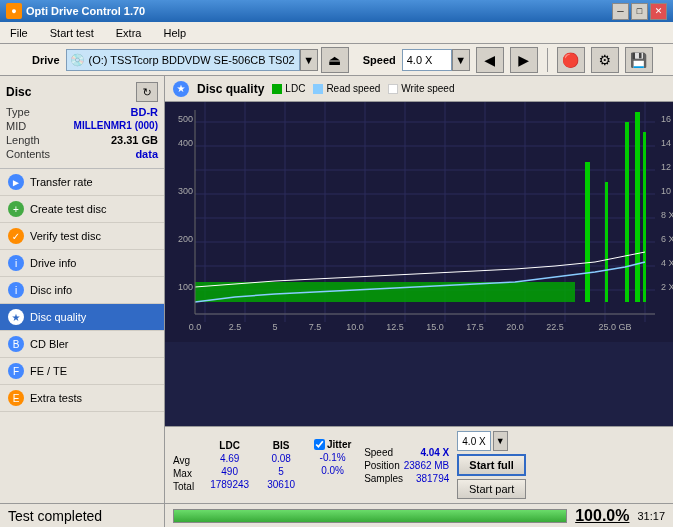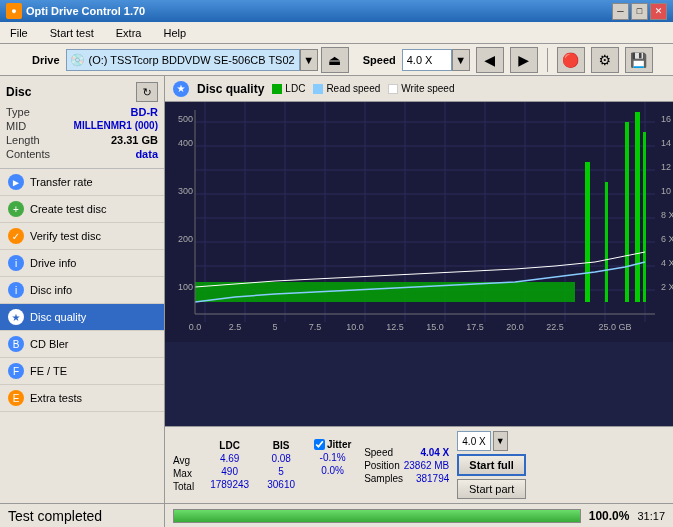--- a/index.html
+++ b/index.html
@@ -292,22 +292,23 @@
       height: 14px;
       background: #c0bdb5;
       border: 1px solid #888;
       position: relative;
     }
     .progress-bar-inner {
       height: 100%;
       background: linear-gradient(to bottom, #6adc6a, #38aa38);
     }
     .progress-text {
-      font-size: 12px;
+      font-size: 16px;
       font-weight: bold;
+      text-decoration: underline;
     }
     .time-text {
       font-size: 11px;
     }
     .start-full-btn {
       background: linear-gradient(to bottom, #f0ece4, #d4d0c8);
       border: 2px solid #316ac5;
       padding: 3px 10px;
       font-size: 11px;
       cursor: pointer;

